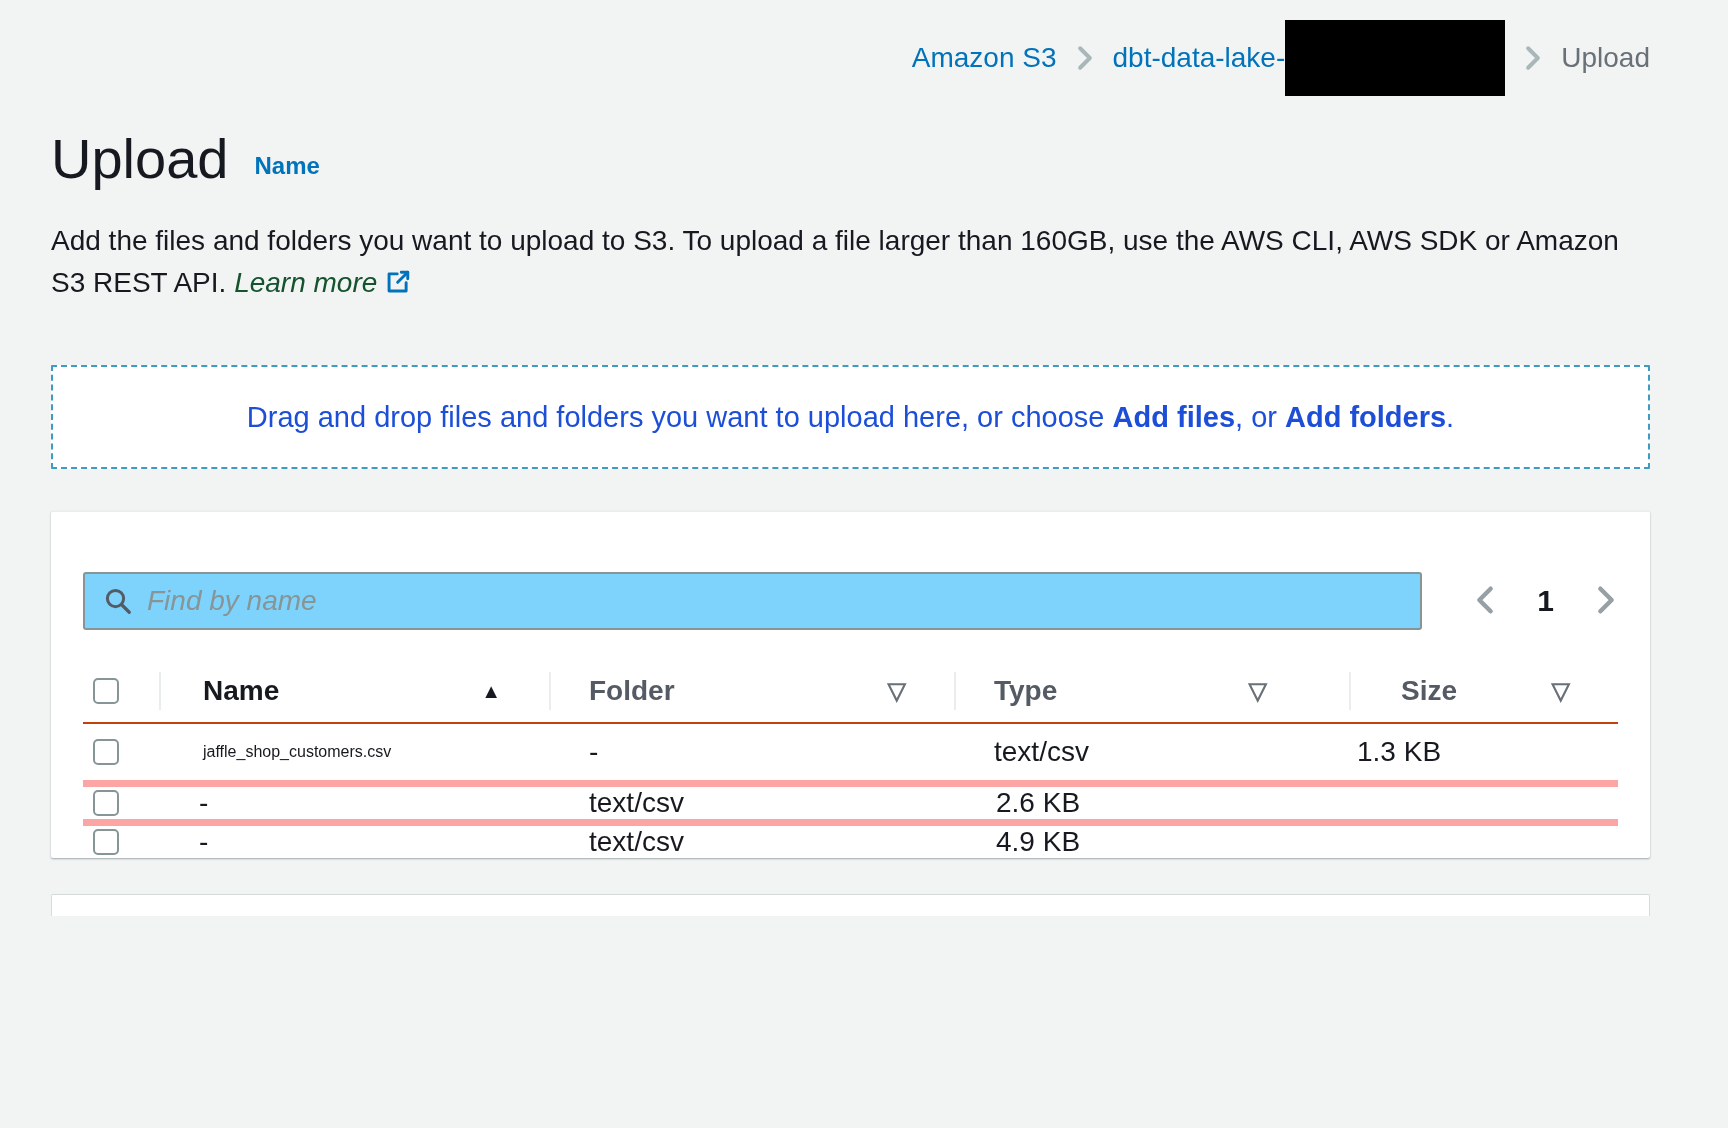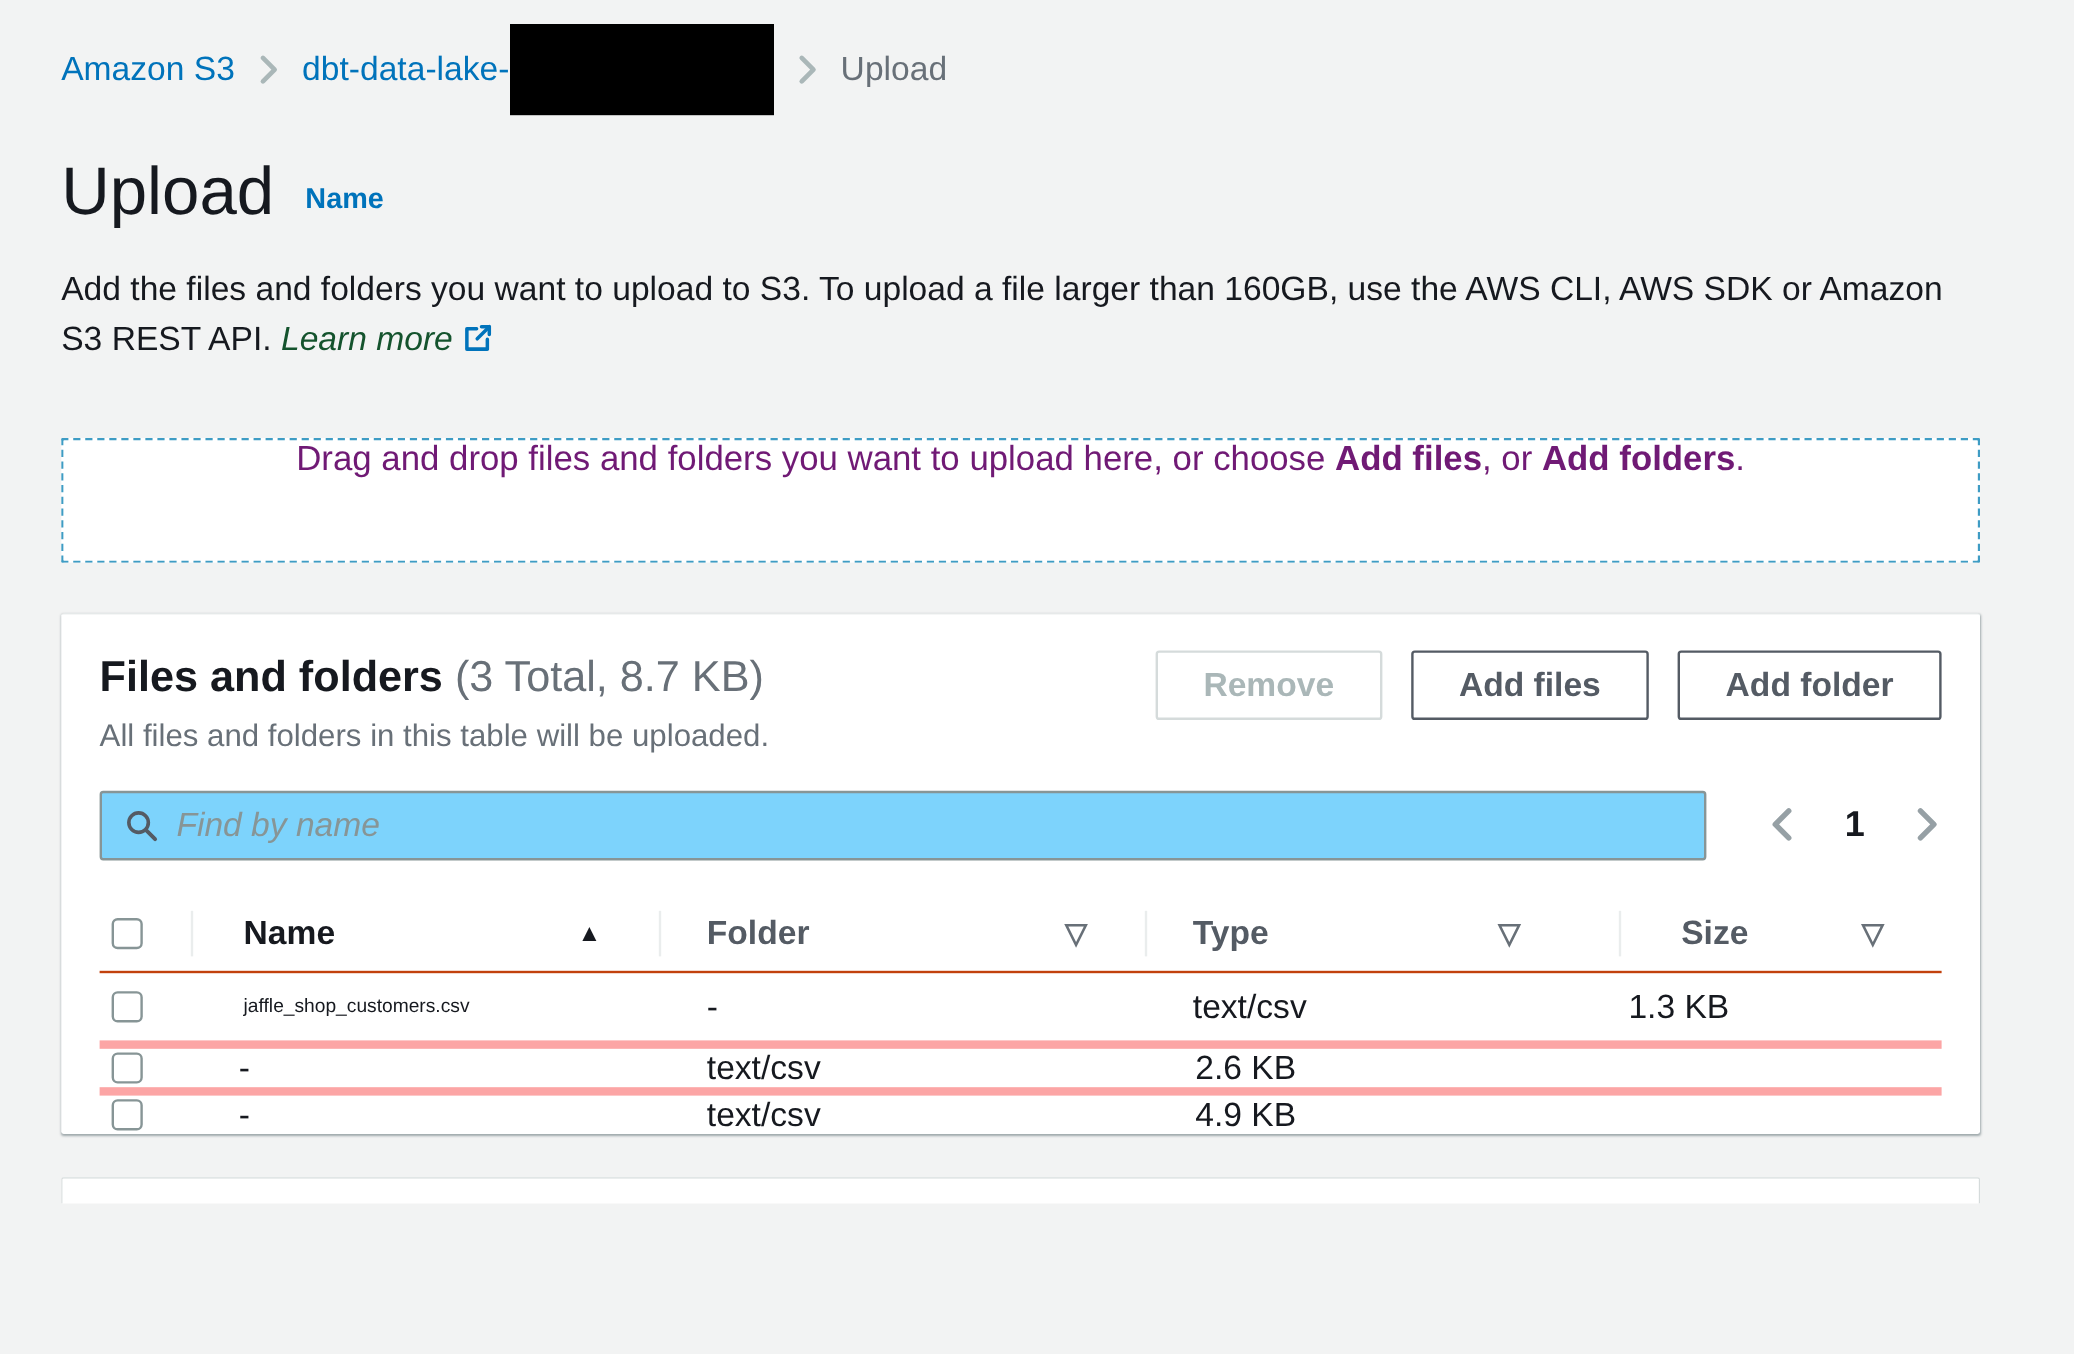--- a/index.html
+++ b/index.html
@@ -5,42 +5,42 @@
   * { margin:0; padding:0; box-sizing:border-box; }
   html,body { width:1728px; height:1128px; overflow:hidden; }
   body {
     background:#f2f3f3;
     font-family:"Liberation Sans", sans-serif;
     color:#16191f;
   }
   .content { width:1599px; margin-left:51px; }
 
   
-  .breadcrumb { display:flex; align-items:center; height:76px; margin-top:20px; font-size:28px; }
+  .breadcrumb { display:flex; align-items:center; height:76px; margin-top:20px; font-size:28px;justify-content:flex-end; }
   .crumb-link { color:#0073bb; text-decoration:none; cursor:pointer; }
   .crumb-current { color:#687078; }
   .crumb-chevron { margin:0 18px; display:flex; align-items:center; }
   .redacted-box { width:220px; height:76px; background:#000; flex:0 0 auto; }
 
   
   .page-title-row { display:flex; align-items:flex-end; margin-top:30px; }
   .page-title { font-size:56px; font-weight:400; color:#16191f; line-height:66px; }
   .info-link { font-size:24px; font-weight:700; color:#0073bb; text-decoration:none; margin-left:26px; padding-bottom:12px; cursor:pointer; }
 
   
   .description { margin-top:28px; font-size:28px; line-height:42px; color:#16191f; max-width:1600px; }
   .learn-more { color:#14532d; text-decoration:none; cursor:pointer;font-style:italic; }
   .ext-icon { display:inline-block; vertical-align:-3px; margin-left:8px; }
 
   
   .dropzone {
     margin-top:58px; height:104px; background:#fff;
     border:2px dashed #3e9cc4; border-radius:1px;
-    display:flex; justify-content:center;
-    font-size:29px; color:#701a75;
+    display:flex; align-items:center; justify-content:center;
+    font-size:29px; color:#1d4ed8;
   }
   .dropzone b { font-weight:700; }
 
   
   .panel {
     margin-top:42px; background:#fff; border-top:1px solid #eaeded;
     box-shadow:0 1px 2px 0 rgba(0,28,36,.35); border-radius:2px;
     padding:30px 32px 0 32px;
   }
   .panel-head { display:flex; justify-content:space-between; align-items:flex-start; }
@@ -144,34 +144,20 @@
             <path d="M14 2 L7.8 8.2"></path>
           </svg></span></a>
   </p>
 
   <div class="dropzone">
     <span><span>Drag and drop files and folders you want to upload here, or choose </span><b>Add files</b><span>, or </span><b>Add folders</b><span>.</span></span>
   </div>
 
   <section class="panel">
 
-    <div class="panel-head">
-      <div>
-        <h2 class="panel-title">
-          <span>Files and folders</span>
-          <span class="panel-count">(3 Total, 8.7 KB)</span>
-        </h2>
-        <div class="panel-subtitle">All files and folders in this table will be uploaded.</div>
-      </div>
-      <div class="btn-row">
-        <button class="btn" disabled="">Remove</button>
-        <button class="btn">Add files</button>
-        <button class="btn">Add folder</button>
-      </div>
-    </div>
 
     <div class="search-row">
       <div class="search-box">
         <span style="display:flex;">
           <svg width="30" height="30" viewBox="0 0 24 24">
               <circle cx="10" cy="10" r="6.5" fill="none" stroke="#545b64" stroke-width="2.4"></circle>
               <line x1="15" y1="15" x2="21" y2="21" stroke="#545b64" stroke-width="2.6" stroke-linecap="round"></line>
             </svg>
         </span>
         <input type="text" placeholder="Find by name" style="">

